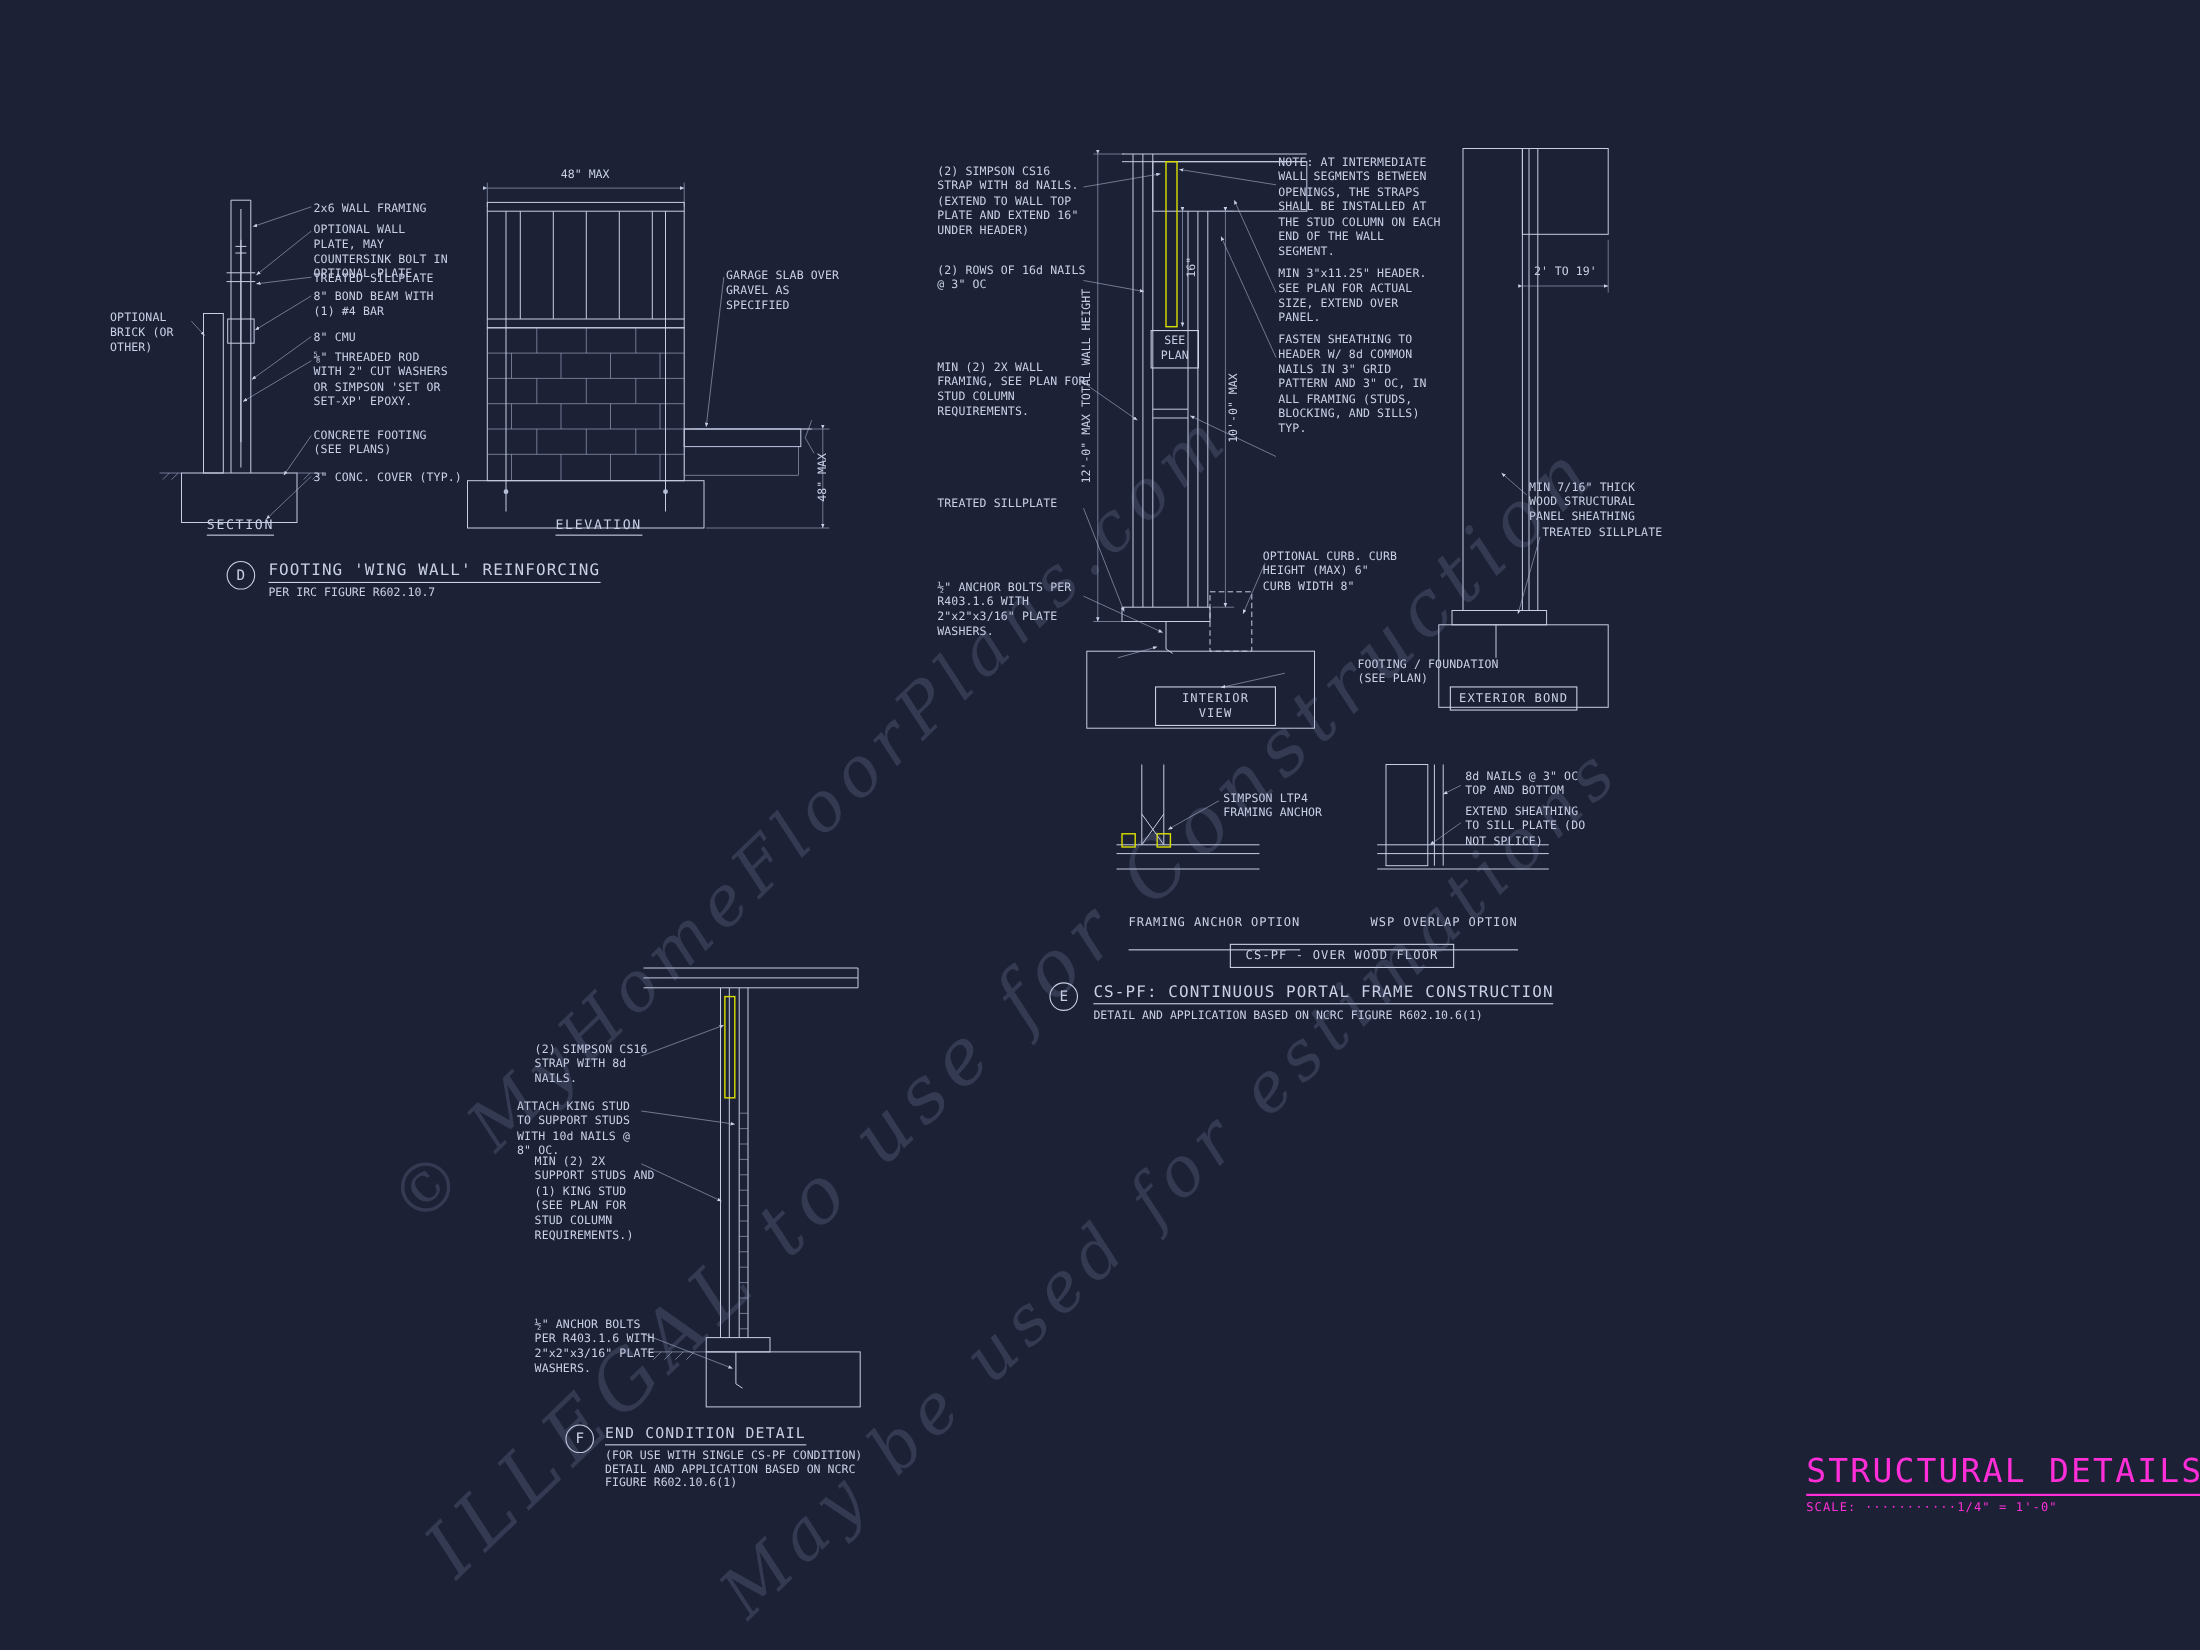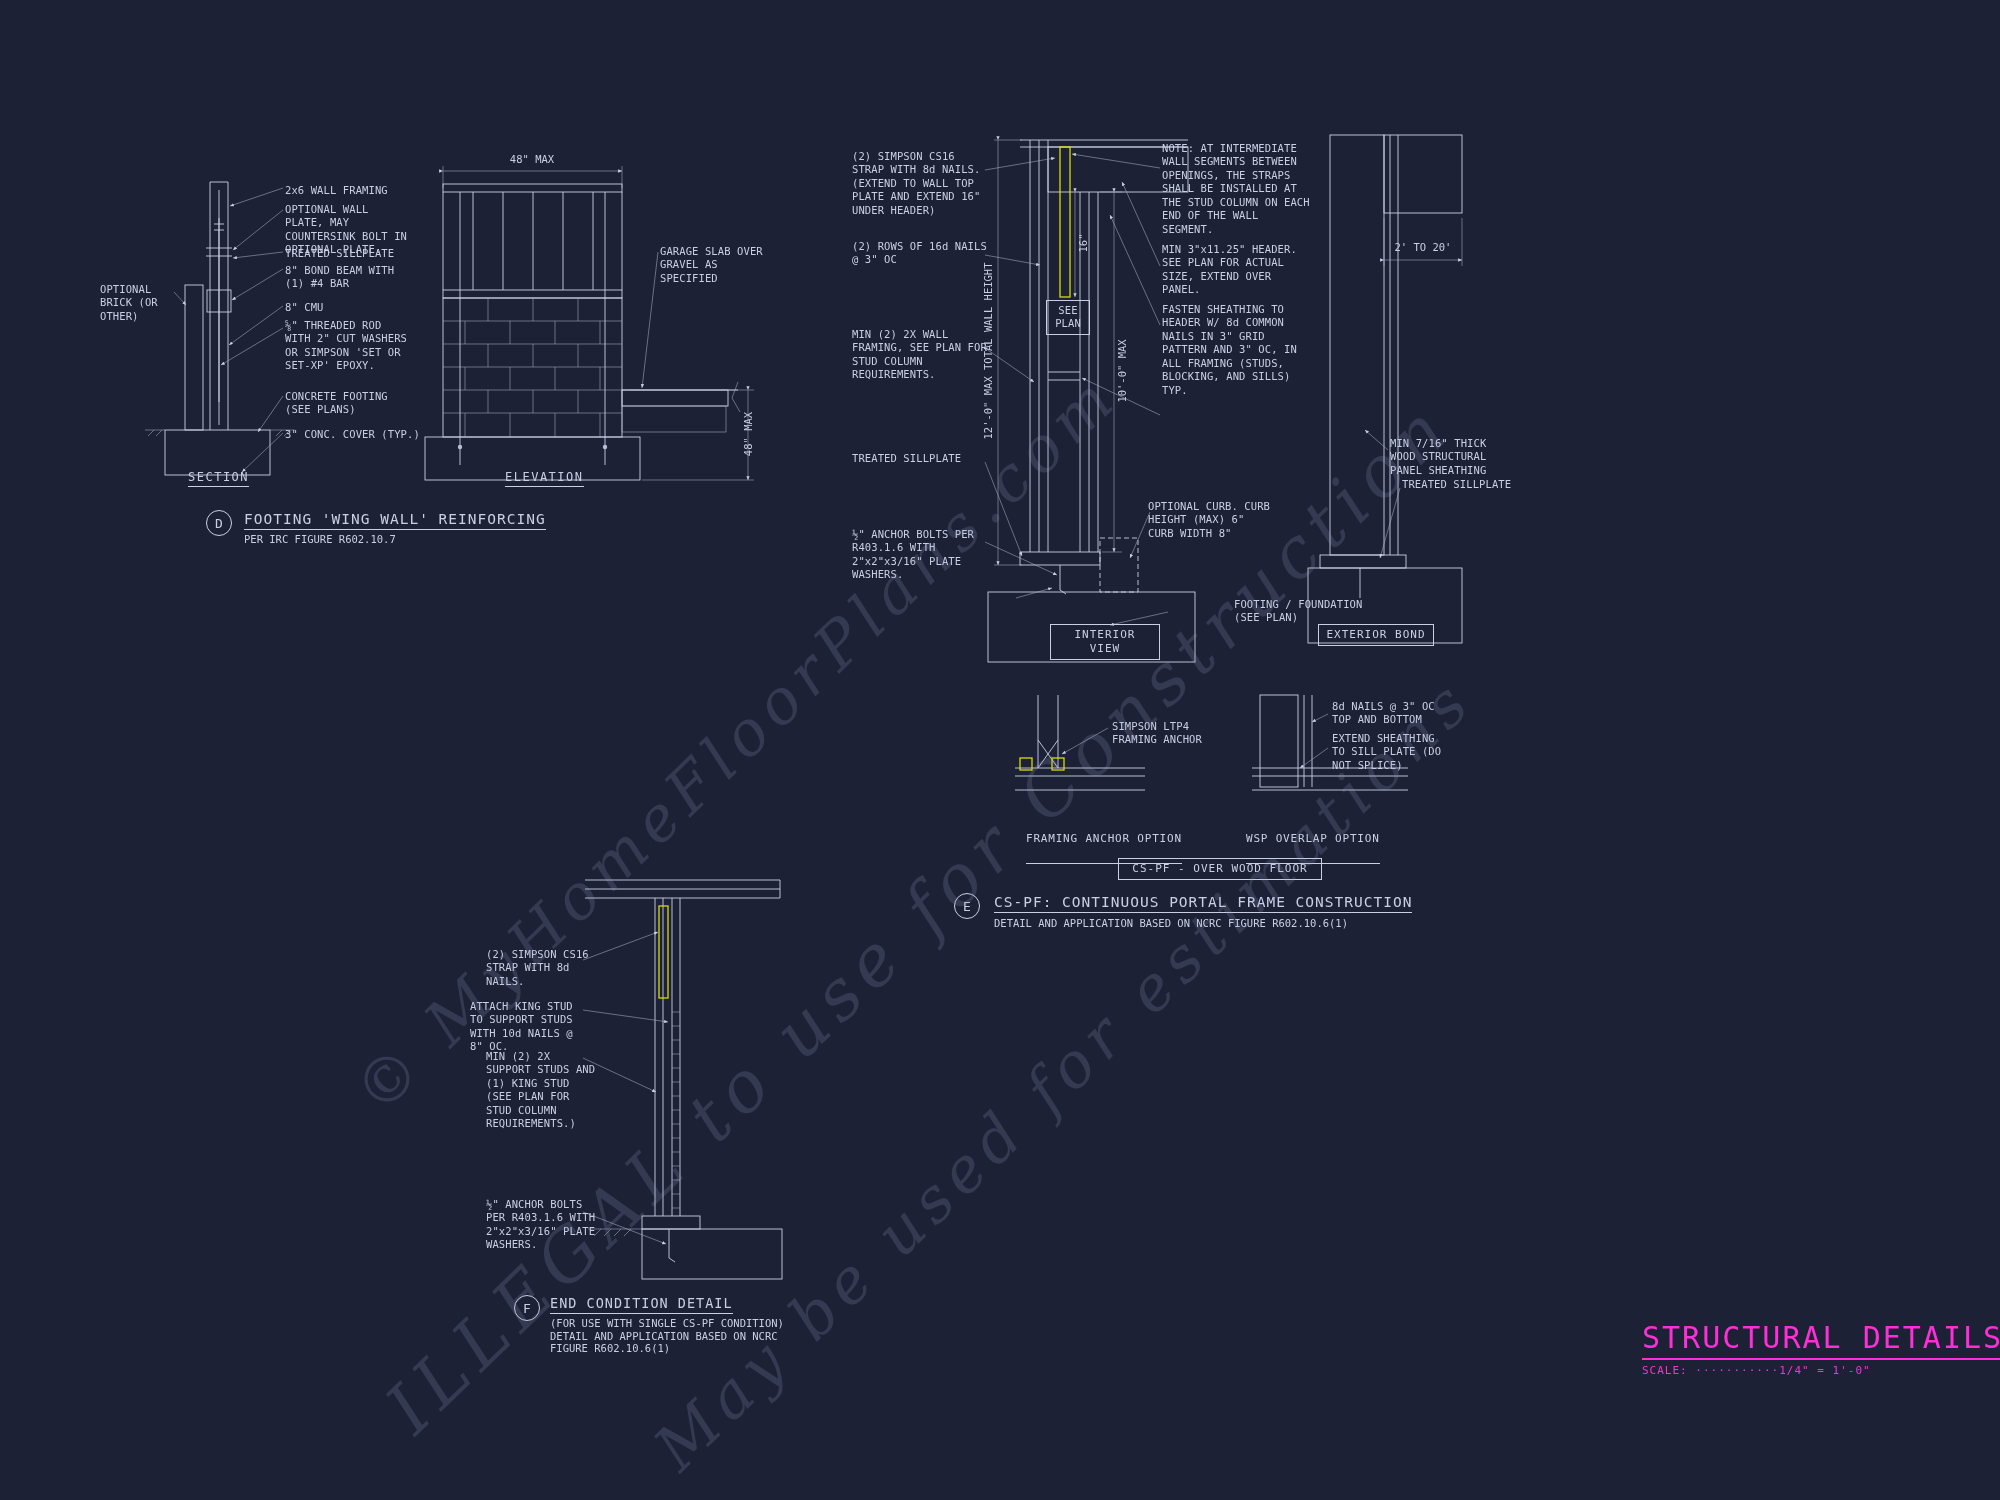--- a/index.html
+++ b/index.html
@@ -208,21 +208,21 @@
   <div class="lbl" style="left:1234px;top:598px;width:132px">FOOTING / FOUNDATION (SEE PLAN)</div>
   <div class="lbl" style="left:1390px;top:437px;width:122px">MIN 7/16" THICK WOOD STRUCTURAL PANEL SHEATHING</div>
   <div class="lbl" style="left:1402px;top:478px;width:112px">TREATED SILLPLATE</div>
   <div class="lbl" style="left:1112px;top:720px;width:112px">SIMPSON LTP4 FRAMING ANCHOR</div>
   <div class="lbl" style="left:1332px;top:700px;width:122px">8d NAILS @ 3" OC TOP AND BOTTOM</div>
   <div class="lbl" style="left:1332px;top:732px;width:118px">EXTEND SHEATHING TO SILL PLATE (DO NOT SPLICE)</div>
 
   <div class="dim vdim" style="left:893px;top:345px;width:190px">12'-0" MAX TOTAL WALL HEIGHT</div>
   <div class="dim vdim" style="left:1082px;top:365px;width:80px">10'-0" MAX</div>
   <div class="dim vdim" style="left:1065px;top:237px;width:36px">16"</div>
-  <div class="dim center" style="left:1385px;top:241px;width:76px">2' TO 20'</div>
+  <div class="dim center" style="left:1385px;top:241px;width:76px">2' TO 19'</div>
 
   <div class="lbl boxed center" style="left:1046px;top:300px;width:44px">SEE PLAN</div>
   <div class="lbl boxed center" style="left:1050px;top:624px;width:110px;font-size:11px;letter-spacing:1px">INTERIOR VIEW</div>
   <div class="lbl boxed center" style="left:1318px;top:624px;width:116px;font-size:11px;letter-spacing:1px">EXTERIOR BOND</div>
   <div class="lbl boxed center" style="left:1118px;top:858px;width:204px;font-size:11px;letter-spacing:1px">CS-PF - OVER WOOD FLOOR</div>
   <div class="optlbl" style="left:1026px;top:832px">FRAMING ANCHOR OPTION</div>
   <div class="optlbl" style="left:1246px;top:832px">WSP OVERLAP OPTION</div>
   <div class="bubble" style="left:954px;top:893px">E</div>
   <div class="dtitle" style="left:994px;top:894px">CS-PF: CONTINUOUS PORTAL FRAME CONSTRUCTION</div>
   <div class="dsub" style="left:994px;top:917px">DETAIL AND APPLICATION BASED ON NCRC FIGURE R602.10.6(1)</div>

